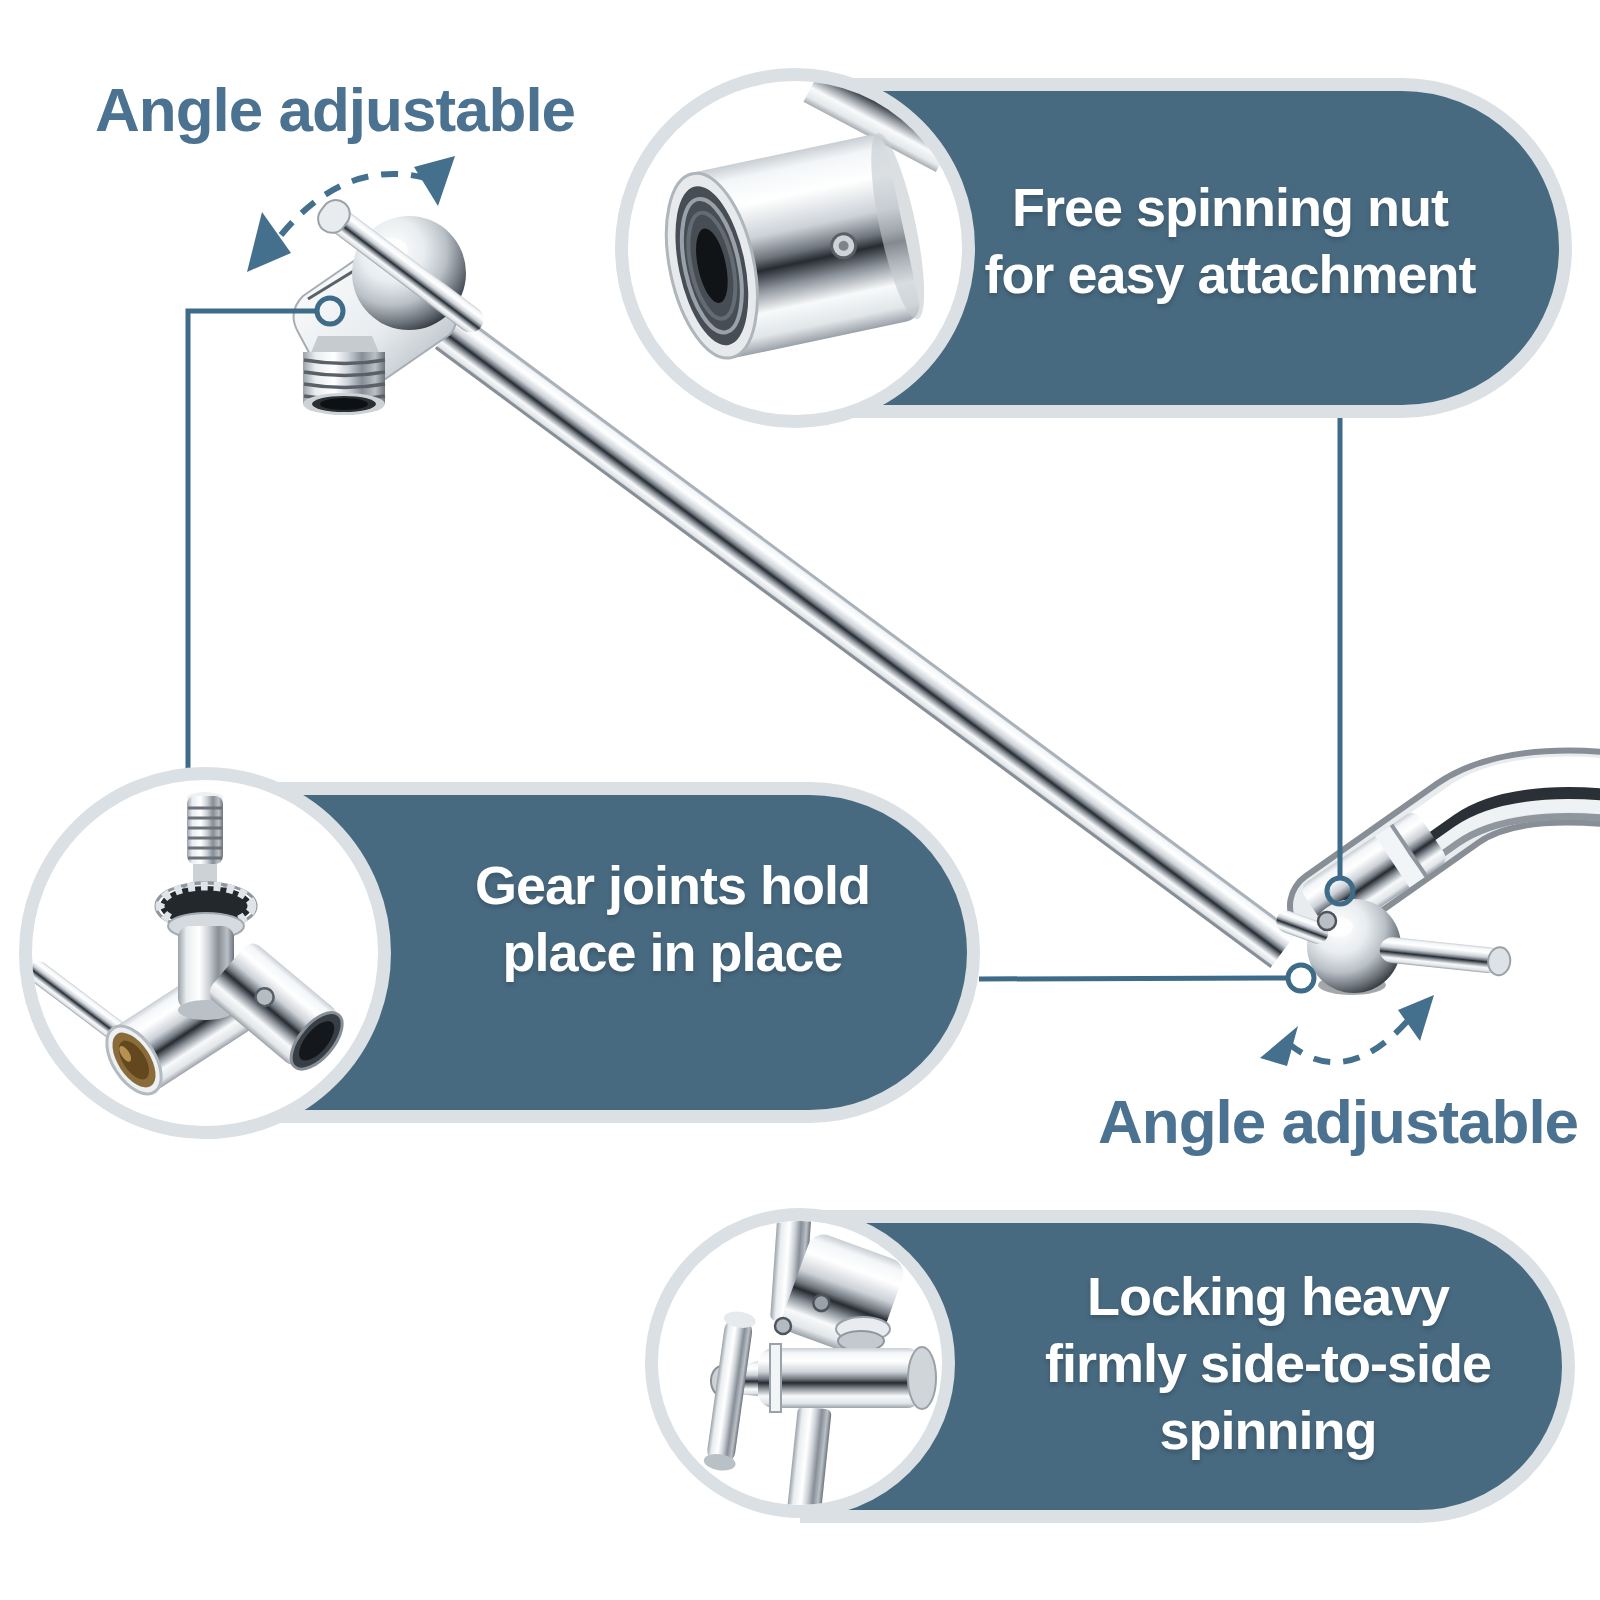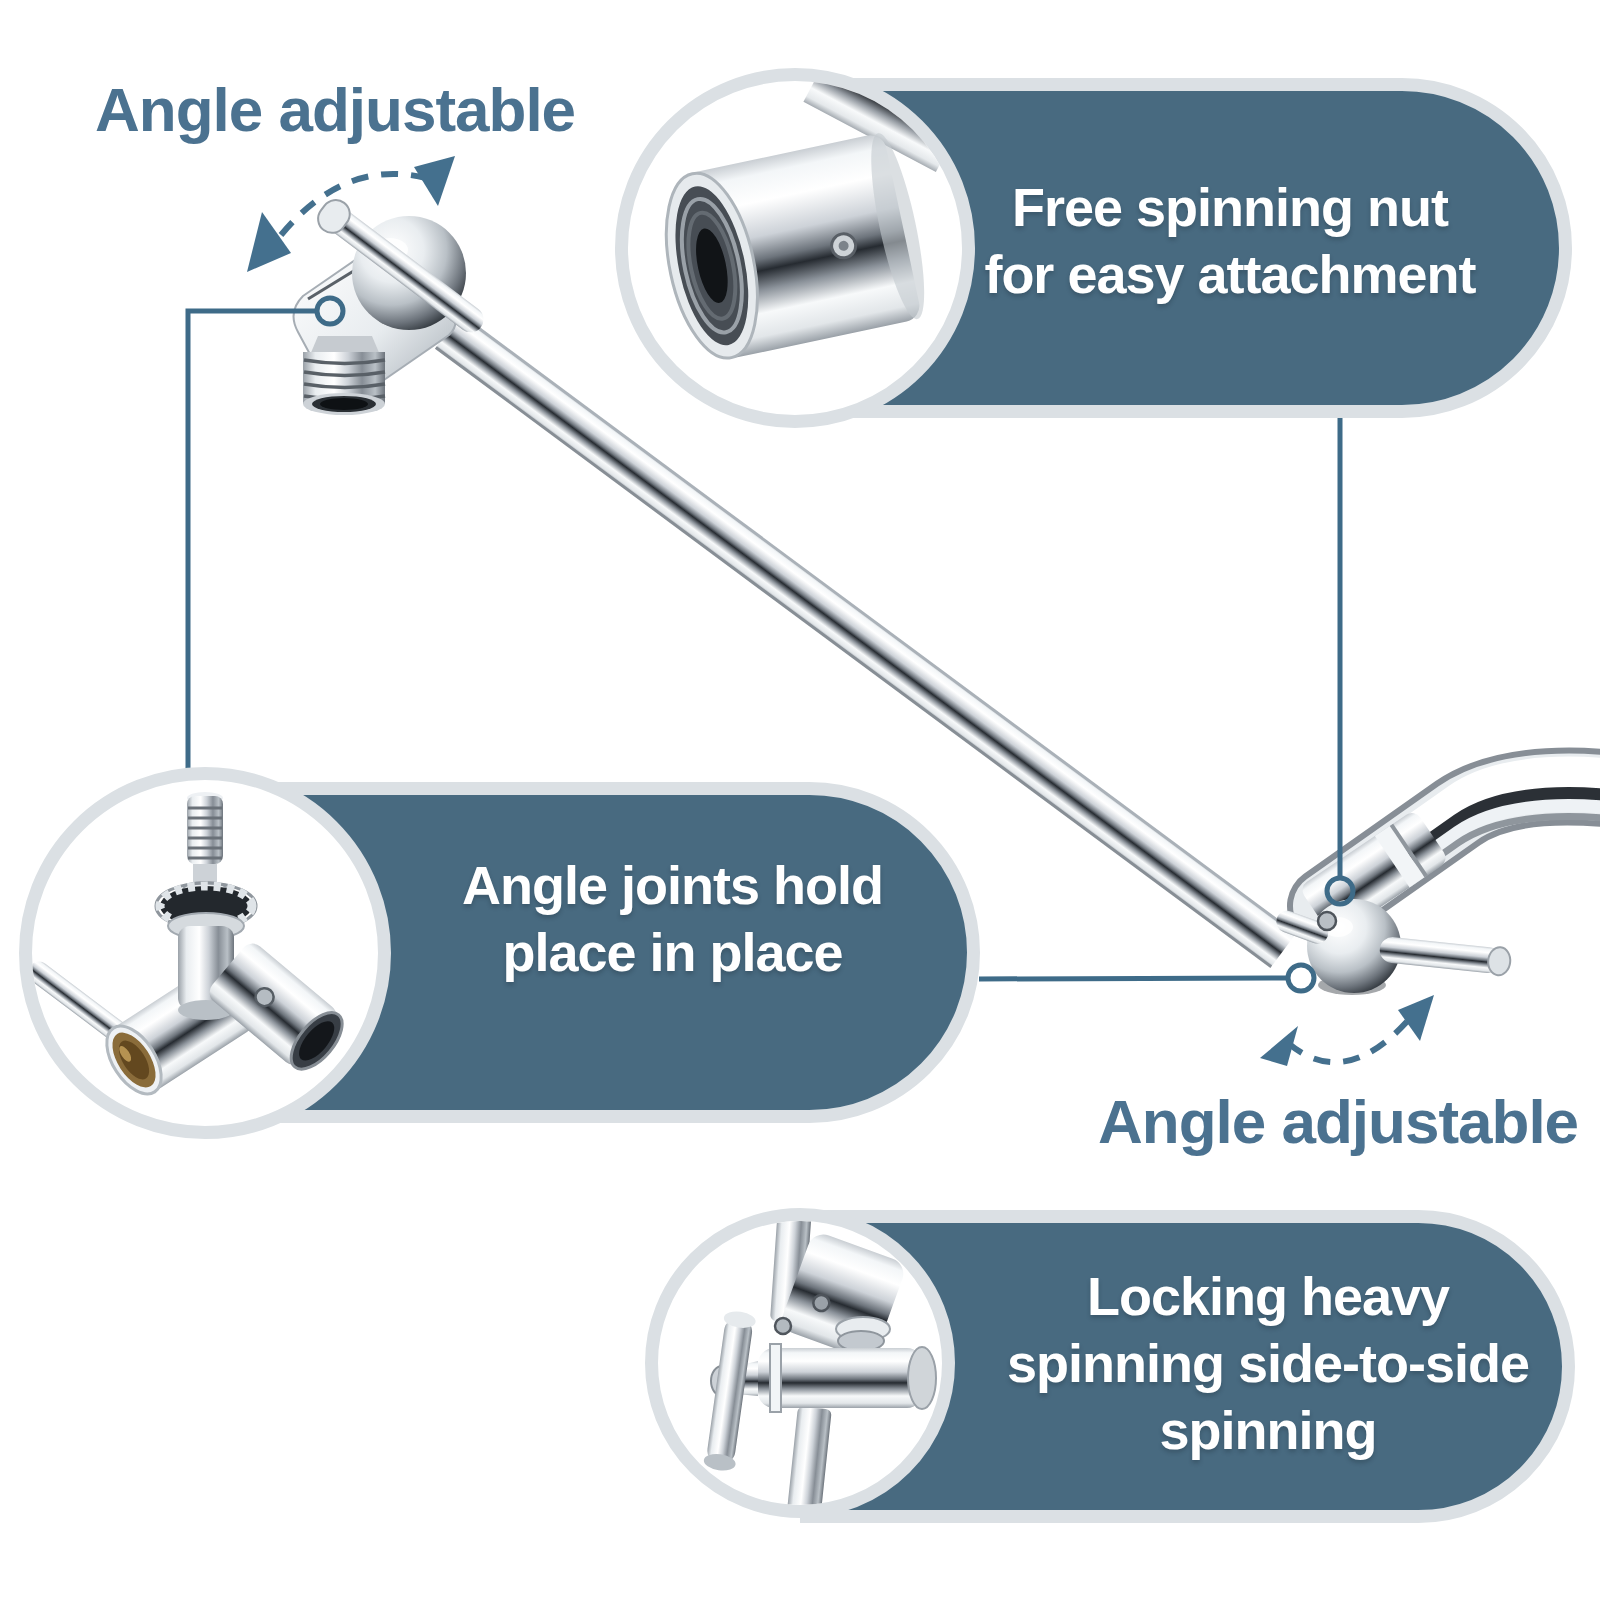--- a/index.html
+++ b/index.html
@@ -173,21 +173,21 @@
         <ellipse cx="82" cy="167" rx="21" ry="54" fill="none" stroke="#646b72" stroke-width="4"></ellipse>
         <ellipse cx="82" cy="167" rx="14" ry="38" fill="#111417"></ellipse>
         <circle cx="215" cy="175" r="12" fill="#ced3d7" stroke="#595f66" stroke-width="3"></circle>
         <circle cx="215" cy="175" r="5" fill="#7c838a"></circle>
       </g>
     </svg>
   </div>
 
   <div class="pill" style="left:205px;top:782px;width:775px;height:341px;border-radius:0 171px 171px 0"></div>
   <div class="pill-text" style="left:400px;top:852px;width:545px">
-    <span style="display:block">Angle joints hold</span>
+    <span style="display:block">Gear joints hold</span>
     <span style="display:block">place in place</span>
   </div>
   <div class="photo-circle" style="left:19px;top:767px;width:372px;height:372px">
     <svg width="348" height="348" viewBox="0 0 348 348">
       <g transform="translate(-2,186) rotate(37)">
           <rect x="0" y="-11" width="118" height="22" rx="11" fill="url(#chromeAcross)"></rect>
         </g>
       <g transform="translate(102,280) rotate(-33)">
         <rect x="-6" y="-38" width="128" height="76" rx="12" fill="url(#chromeAcross)"></rect>
         <ellipse cx="0" cy="0" rx="21" ry="38" fill="#eef1f4" stroke="#b3bac0" stroke-width="3"></ellipse>
@@ -217,21 +217,21 @@
         <ellipse cx="104" cy="0" rx="17" ry="34" fill="#383e45" stroke="#878e95" stroke-width="3"></ellipse>
         <ellipse cx="104" cy="0" rx="11" ry="24" fill="#14171b"></ellipse>
         <circle cx="36" cy="0" r="9" fill="#b5bcc2" stroke="#565d64" stroke-width="2.5"></circle>
       </g>
     </svg>
   </div>
 
   <div class="pill" style="left:800px;top:1210px;width:775px;height:313px;border-radius:0 157px 157px 0"></div>
   <div class="pill-text" style="left:985px;top:1263px;width:566px">
     <span style="display:block">Locking heavy</span>
-    <span style="display:block">spinning side-to-side</span>
+    <span style="display:block">firmly side-to-side</span>
     <span style="display:block">spinning</span>
   </div>
   <div class="photo-circle" style="left:645px;top:1208px;width:310px;height:310px">
     <svg width="286" height="286" viewBox="0 0 286 286">
       <g transform="translate(120,-15) rotate(4)">
           <rect x="0" y="0" width="34" height="115" rx="6" fill="url(#cylH)"></rect>
         </g>
       <g transform="translate(185,75) rotate(20)">
         <rect x="-50" y="-52" width="100" height="104" rx="16" fill="url(#chromeAcross)"></rect>
         <circle cx="-18" cy="14" r="8" fill="#9aa1a8" stroke="#4e545b" stroke-width="2.5"></circle>

